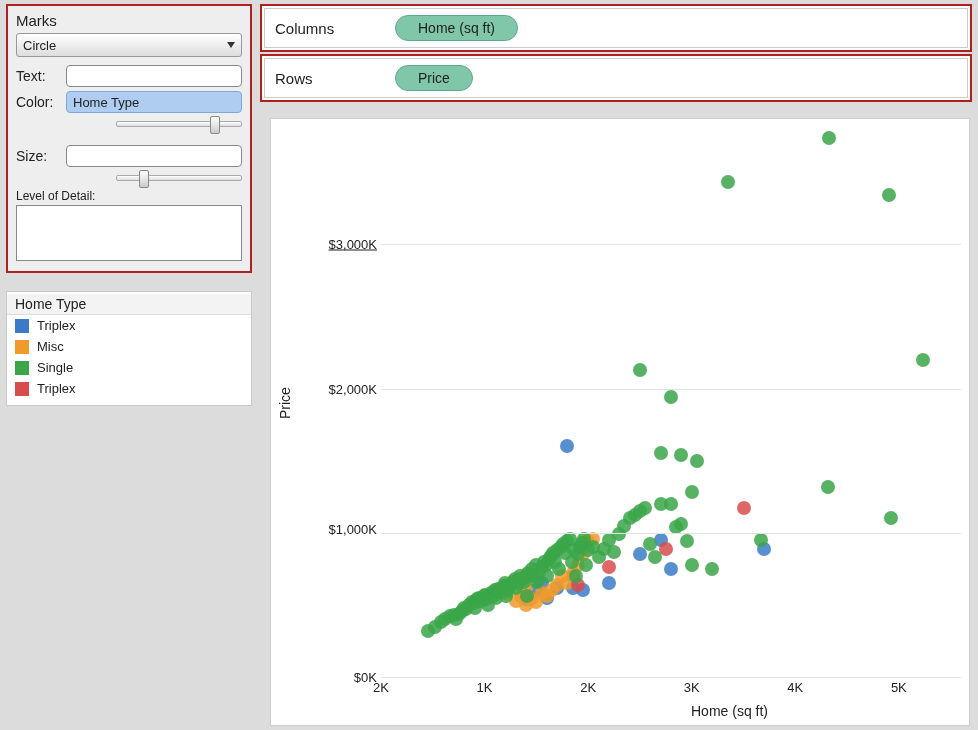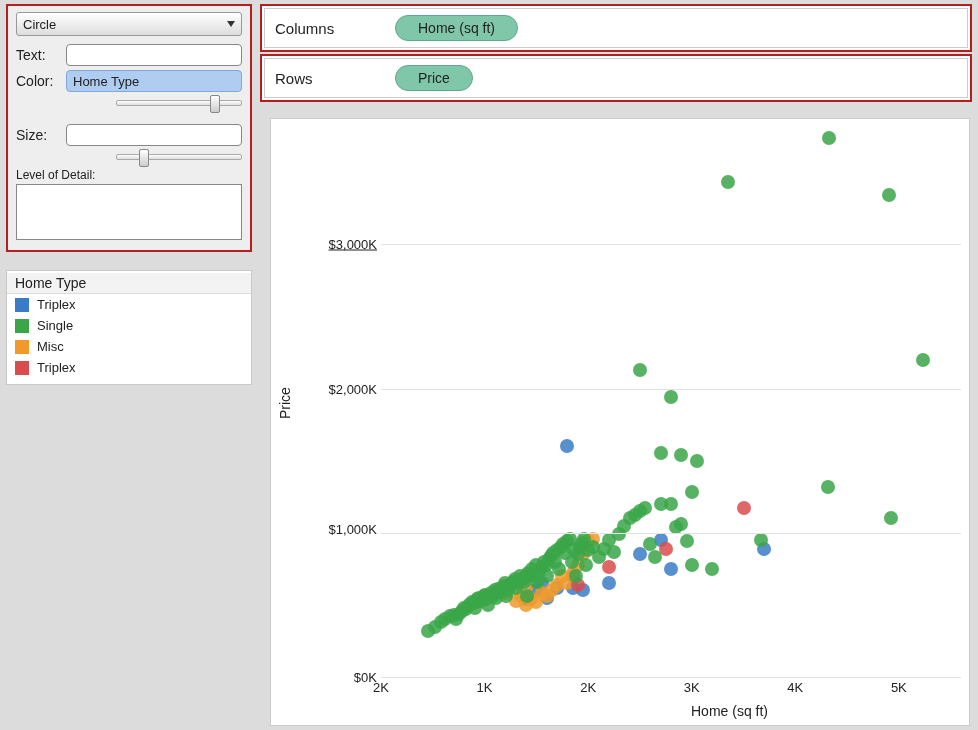--- a/index.html
+++ b/index.html
@@ -194,20 +194,21 @@
     border-radius: 50%;
     opacity: 0.85;
     transform: translate(-50%,-50%);
   }
 </style>
 </head>
 <body>
 
 <div class="left-col">
   <div class="marks-card">
+    <div class="marks-title">Marks</div>
     <div class="marks-select">
       <span>Circle</span>
       <span class="caret"></span>
     </div>
 
     <div class="marks-row">
       <div class="marks-row-label">Text:</div>
       <div class="marks-field-box">
           <span></span>
         </div>
@@ -244,26 +245,26 @@
   </div>
 
   <div class="legend-card">
     <div class="legend-title">Home Type</div>
     <div id="legend-items">
         <div class="legend-item">
           <div class="legend-swatch" style="background: rgb(58, 123, 199);"></div>
           <span>Triplex</span>
         </div>
         <div class="legend-item">
+          <div class="legend-swatch" style="background: rgb(240, 154, 43);"></div>
+          <span>Misc</span>
+        </div>
+        <div class="legend-item">
           <div class="legend-swatch" style="background: rgb(58, 166, 72);"></div>
           <span>Single</span>
-        </div>
-        <div class="legend-item">
-          <div class="legend-swatch" style="background: rgb(240, 154, 43);"></div>
-          <span>Misc</span>
         </div>
         <div class="legend-item">
           <div class="legend-swatch" style="background: rgb(217, 76, 76);"></div>
           <span>Triplex</span>
         </div>
       </div>
   </div>
 </div>
 
 <div class="right-col">

